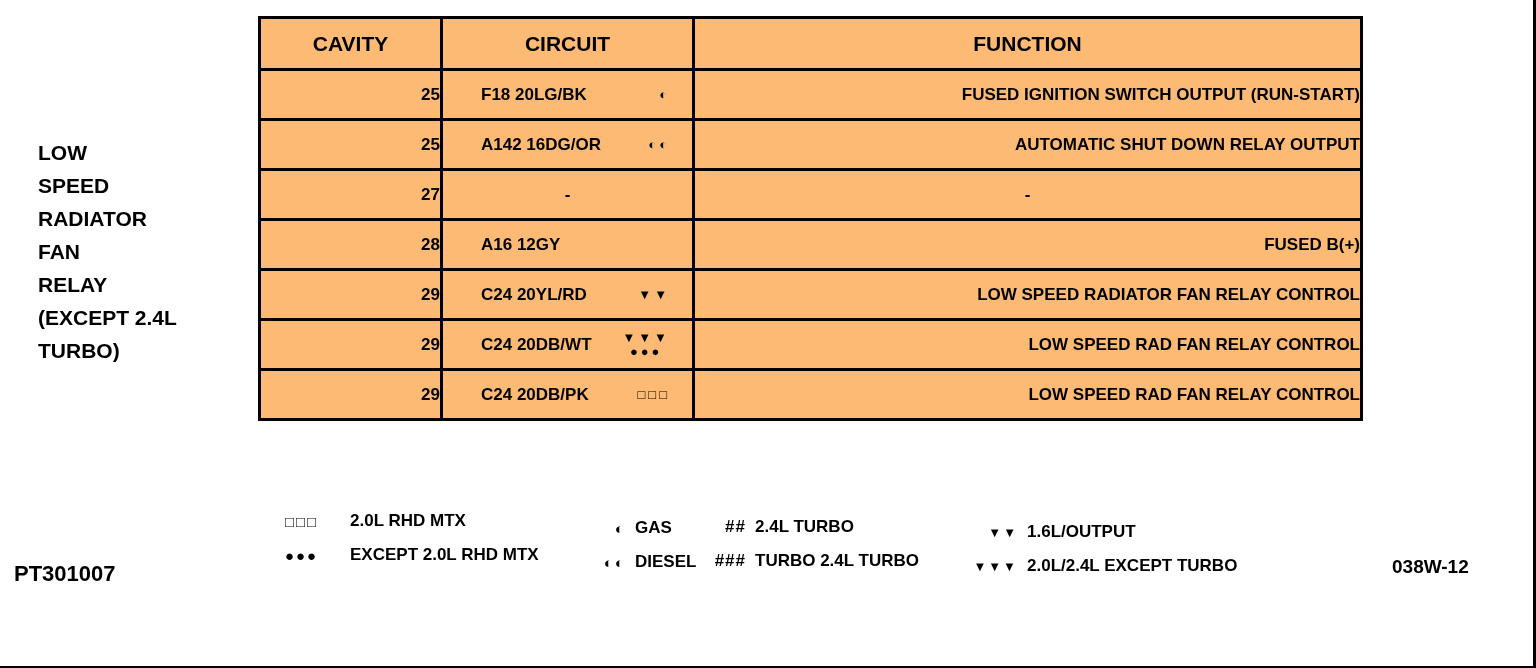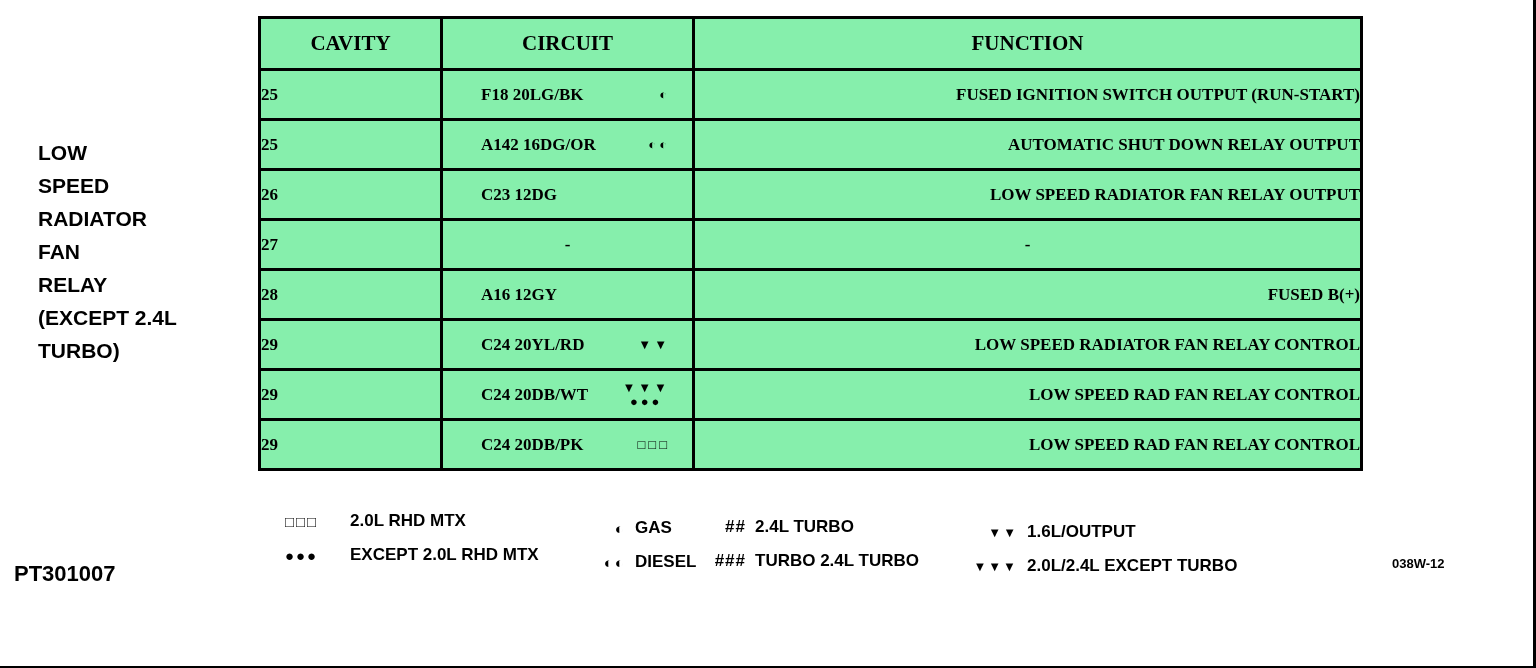--- a/index.html
+++ b/index.html
@@ -24,29 +24,29 @@
     font-size:21px; line-height:33px;
     letter-spacing:0px;
   }
   
   table.pinout {
     position:absolute; left:258px; top:16px;
     border-collapse:collapse; table-layout:fixed;
     width:1102px;
   }
   table.pinout th, table.pinout td {
-    border:3px solid #000; background:#86efac;
-    overflow:hidden; vertical-align:middle;font-family:Liberation Serif, serif;
+    border:3px solid #000; background:#fdba74;
+    overflow:hidden; vertical-align:middle;
   }
   col.c-cav { width:182px; }
   col.c-cir { width:252px; }
   col.c-fun { width:668px; }
   th { height:52px; font-size:21px; text-align:center; }
   td { height:50px; font-size:17px; }
-  td.cav { text-align:left; }
+  td.cav { text-align:right; }
   .cir-wrap {
     display:flex; align-items:center; justify-content:space-between;
     padding:0 22px 0 38px; width:100%;
   }
   .cir-wrap.c { justify-content:center; padding:0; }
   td.fun { padding-left:55px; text-align:right; }
   td.fun.c { text-align:center; padding-left:0; }
   .sym {
     font-size:13px; line-height:14px; letter-spacing:3px;
     white-space:pre-line; text-align:center;
@@ -58,21 +58,21 @@
   .leg-1 { left:285px; top:504px; }
   .leg-1 .s { width:56px; text-align:left; }
   .leg-2 { left:592px; top:511px; }
   .leg-2 .s { width:34px; text-align:right; }
   .leg-3 { left:700px; top:510px; }
   .leg-3 .s { width:46px; text-align:right; font-size:17px; letter-spacing:1px; }
   .leg-4 { left:968px; top:515px; }
   .leg-4 .s { width:50px; text-align:right; font-size:13px; }
   
   .doc-num { position:absolute; left:14px; top:561px; font-size:22px; }
-  .page-code { position:absolute; left:1392px; top:556px; font-size:13px; }
+  .page-code { position:absolute; left:1392px; top:556px; font-size:19px; }
 </style>
 </head>
 <body>
 
 <div class="page">
 
   <div class="conn-title">
     <div>LOW</div>
     <div>SPEED</div>
     <div>RADIATOR</div>
@@ -110,30 +110,20 @@
         <td class="cav">25</td>
         <td>
             <div class="cir-wrap">
               <span>A142 16DG/OR</span>
               <span class="sym">◐◐</span>
             </div>
           </td>
         <td class="fun">AUTOMATIC SHUT DOWN RELAY OUTPUT</td>
       </tr>
       <tr>
-        <td class="cav">26</td>
-        <td>
-            <div class="cir-wrap">
-              <span>C23 12DG</span>
-              <span class="sym"></span>
-            </div>
-          </td>
-        <td class="fun">LOW SPEED RADIATOR FAN RELAY OUTPUT</td>
-      </tr>
-      <tr>
         <td class="cav">27</td>
         <td>
             <div class="cir-wrap c">
               <span>-</span>
             </div>
           </td>
         <td class="fun c">-</td>
       </tr>
       <tr>
         <td class="cav">28</td>

